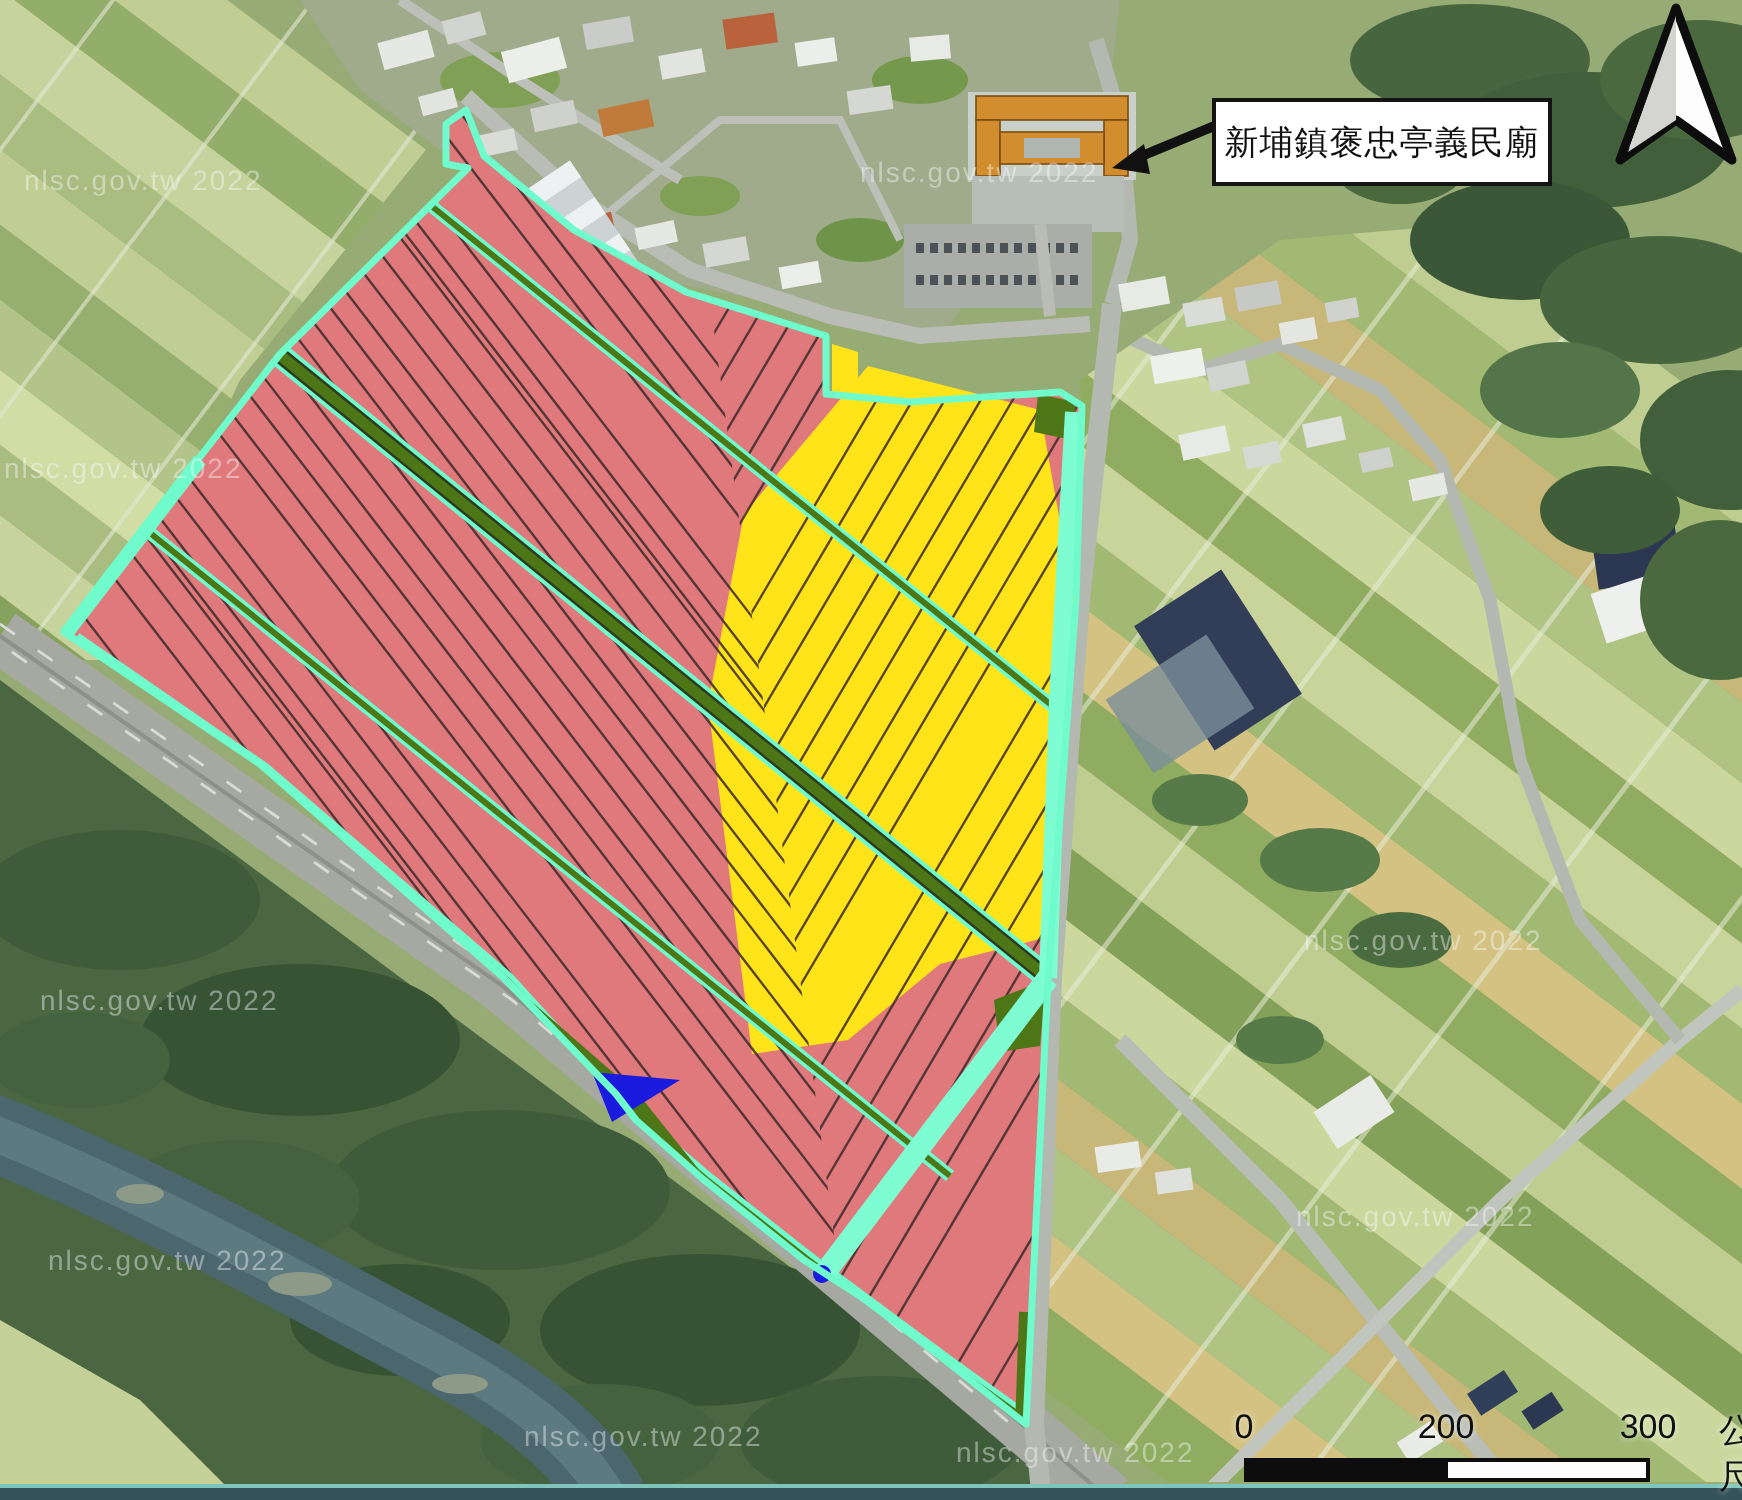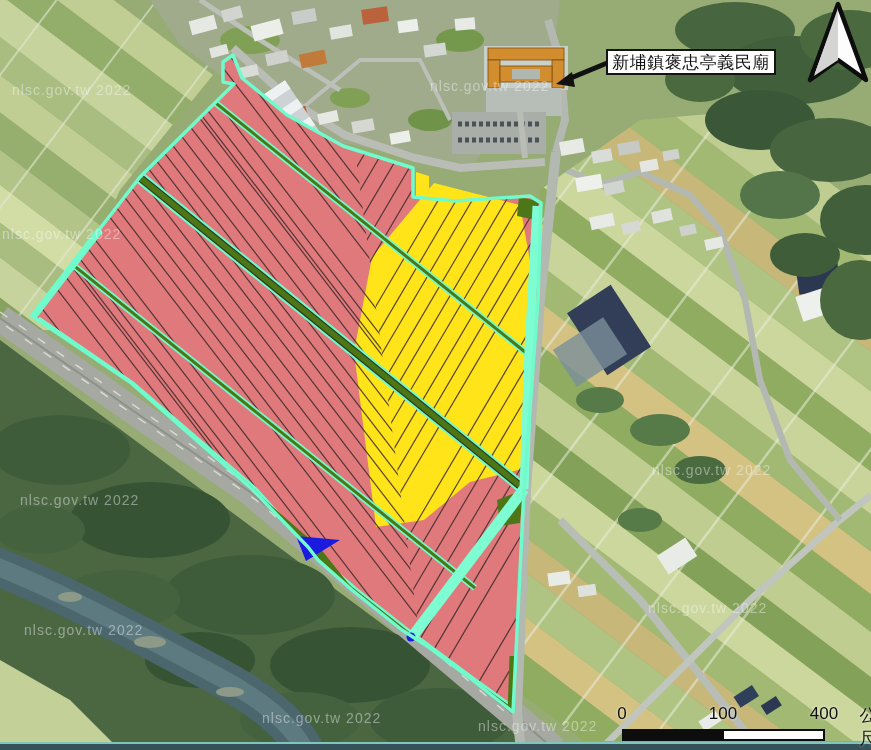--- a/index.html
+++ b/index.html
@@ -1,19 +1,19 @@
 <!DOCTYPE html>
 <html><head>
 <meta charset="utf-8">
 <style>
   html,body{margin:0;padding:0;background:#222;}
   .stage{position:relative;width:871px;height:750px;overflow:hidden;
          font-family:"Liberation Sans","DejaVu Sans",sans-serif;background:#97ab74;}
   .stage svg{position:absolute;left:0;top:0;}
-  .annotation-box{position:absolute;left:606px;top:49px;width:170px;height:26px;
+  .annotation-box{position:absolute;left:606px;top:49px;width:170px;height:44px;
     background:#ffffff;border:2px solid #141414;box-sizing:border-box;
     display:flex;align-items:center;justify-content:center;
     font-size:17px;line-height:1;color:#111;letter-spacing:.5px;white-space:nowrap;}
   .wm{position:absolute;font-size:14px;color:rgba(250,252,255,.42);
       letter-spacing:1px;white-space:nowrap;pointer-events:none;}
   .scalebar{position:absolute;left:0;top:0;width:871px;height:750px;pointer-events:none;}
   .sb-label{position:absolute;transform:translateX(-50%);font-size:17px;color:#101010;
             text-shadow:0 0 3px rgba(255,255,255,.75);top:704px;}
   .sb-bar{position:absolute;left:622px;top:729px;width:203px;height:12px;
           border:2px solid #0d0d0d;box-sizing:border-box;display:flex;}
@@ -336,22 +336,22 @@
 <span class="wm" style="left:20px;top:492px">nlsc.gov.tw 2022</span>
 <span class="wm" style="left:24px;top:622px">nlsc.gov.tw 2022</span>
 <span class="wm" style="left:262px;top:710px">nlsc.gov.tw 2022</span>
 <span class="wm" style="left:478px;top:718px">nlsc.gov.tw 2022</span>
 <span class="wm" style="left:648px;top:600px">nlsc.gov.tw 2022</span>
 <span class="wm" style="left:652px;top:462px">nlsc.gov.tw 2022</span>
 <span class="wm" style="left:430px;top:78px">nlsc.gov.tw 2022</span>
 
 <div class="scalebar">
   <span class="sb-label" style="left:622px">0</span>
-  <span class="sb-label" style="left:723px">100</span>
-  <span class="sb-label" style="left:824px">400</span>
+  <span class="sb-label" style="left:723px">200</span>
+  <span class="sb-label" style="left:824px">300</span>
   <span class="sb-label" style="left:868px">公尺</span>
   <div class="sb-bar">
     <div class="sb-seg sb-black"></div>
     <div class="sb-seg sb-white"></div>
   </div>
 </div>
 
 </div>
 
 </body></html>

